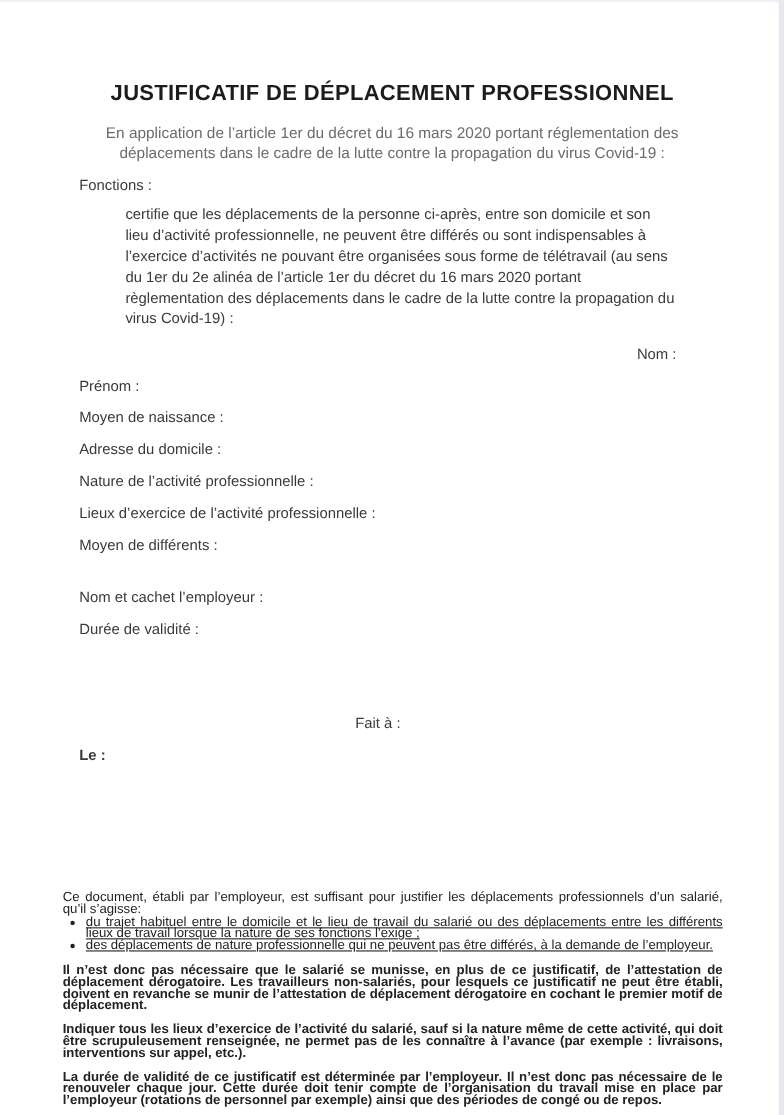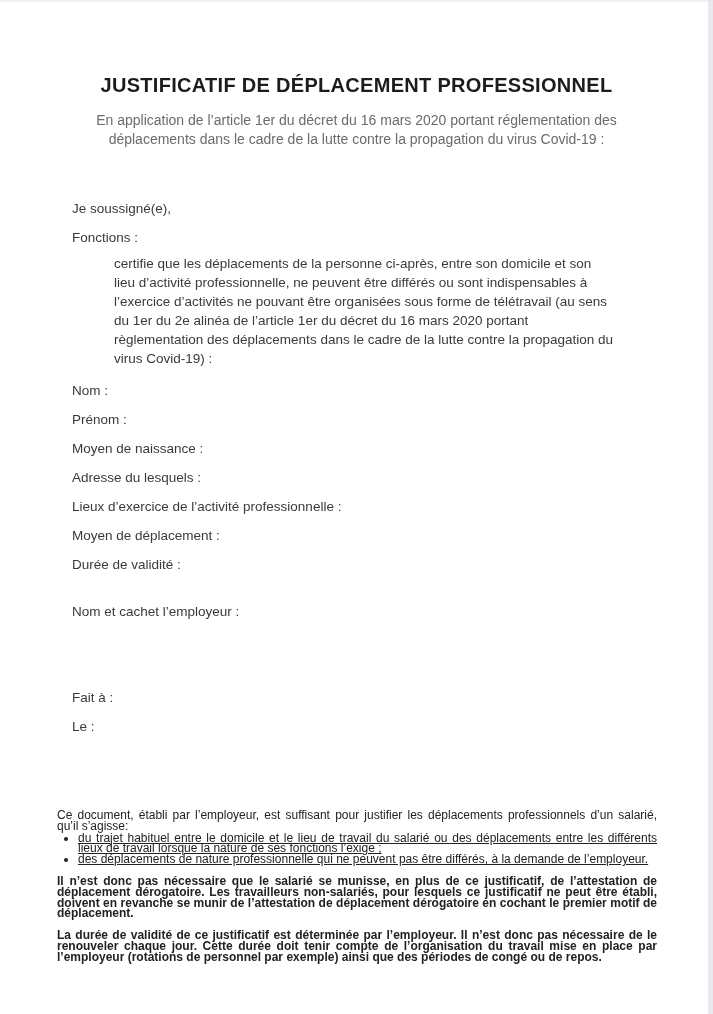--- a/index.html
+++ b/index.html
@@ -49,24 +49,24 @@
     color: #3a3a3a;
   }
   .line { line-height: 18px; }
   .intro          { margin-top: 51px; }
   .label-gap      { margin-top: 11px; }
   .certify-par {
     margin-top: 7px;
     line-height: 19px;
     margin-left: 42px;
   }
-  .field-first    { margin-top: 12px; }
+  .field-first    { margin-top: 12px; text-align: right; }
   .stamp-label    { margin-top: 29px; }
-  .place-label    { margin-top: 68px; }
-  .date-label     { margin-top: 11px; }
+  .place-label    { margin-top: 68px; text-align: center; }
+  .date-label     { margin-top: 11px; font-weight: bold; }
   .footnotes {
     position: absolute;
     top: 810px;
     left: 57px;
     right: 56px;
     font-size: 12px;
     line-height: 10.8px;
     color: #222222;
     text-align: justify;
   }
@@ -85,41 +85,42 @@
 <div class="page">
   <div class="edge-top"></div>
   <div class="edge-right"></div>
 
   <header>
     <h1 class="doc-title">JUSTIFICATIF DE DÉPLACEMENT PROFESSIONNEL</h1>
     <p class="doc-subtitle">En application de l’article 1er du décret du 16 mars 2020 portant réglementation des déplacements dans le cadre de la lutte contre la propagation du virus Covid-19 :</p>
   </header>
 
   <div class="main">
-    <div class="line intro">Je soussigné(e),</div>
     <div class="line label-gap">Fonctions :</div>
 
     <p class="certify-par">certifie que les déplacements de la personne ci-après, entre son domicile et son lieu d’activité professionnelle, ne peuvent être différés ou sont indispensables à l’exercice d’activités ne pouvant être organisées sous forme de télétravail (au sens du 1er du 2e alinéa de l’article 1er du décret du 16 mars 2020 portant règlementation des déplacements dans le cadre de la lutte contre la propagation du virus Covid-19) :</p>
 
     <div class="line field-first">Nom :</div>
     <div class="line label-gap">Prénom :</div>
     <div class="line label-gap">Moyen de naissance :</div>
-    <div class="line label-gap">Adresse du lesquels :</div>
+    <div class="line label-gap">Adresse du domicile :</div>
+    <div class="line label-gap">Nature de l’activité professionnelle :</div>
     <div class="line label-gap">Lieux d’exercice de l’activité professionnelle :</div>
-    <div class="line label-gap">Moyen de déplacement :</div>
+    <div class="line label-gap">Moyen de différents :</div>
+    <div class="line stamp-label">Nom et cachet l’employeur :</div>
+
     <div class="line label-gap">Durée de validité :</div>
-
-    <div class="line stamp-label">Nom et cachet l’employeur :</div>
 
     <div class="line place-label">Fait à :</div>
     <div class="line date-label">Le :</div>
   </div>
 
   <div class="footnotes">
     <p>Ce document, établi par l’employeur, est suffisant pour justifier les déplacements professionnels d’un salarié, qu’il s’agisse:</p>
     <ul class="fn-list">
       <li>du trajet habituel entre le domicile et le lieu de travail du salarié ou des déplacements entre les différents lieux de travail lorsque la nature de ses fonctions l’exige ;</li>
       <li>des déplacements de nature professionnelle qui ne peuvent pas être différés, à la demande de l’employeur.</li>
     </ul>
     <p class="fn-gap">Il n’est donc pas nécessaire que le salarié se munisse, en plus de ce justificatif, de l’attestation de déplacement dérogatoire. Les travailleurs non-salariés, pour lesquels ce justificatif ne peut être établi, doivent en revanche se munir de l’attestation de déplacement dérogatoire en cochant le premier motif de déplacement.</p>
+    <p class="fn-gap">Indiquer tous les lieux d’exercice de l’activité du salarié, sauf si la nature même de cette activité, qui doit être scrupuleusement renseignée, ne permet pas de les connaître à l’avance (par exemple : livraisons, interventions sur appel, etc.).</p>
     <p class="fn-gap">La durée de validité de ce justificatif est déterminée par l’employeur. Il n’est donc pas nécessaire de le renouveler chaque jour. Cette durée doit tenir compte de l’organisation du travail mise en place par l’employeur (rotations de personnel par exemple) ainsi que des périodes de congé ou de repos.</p>
   </div>
 </div>
 
 </body></html>

